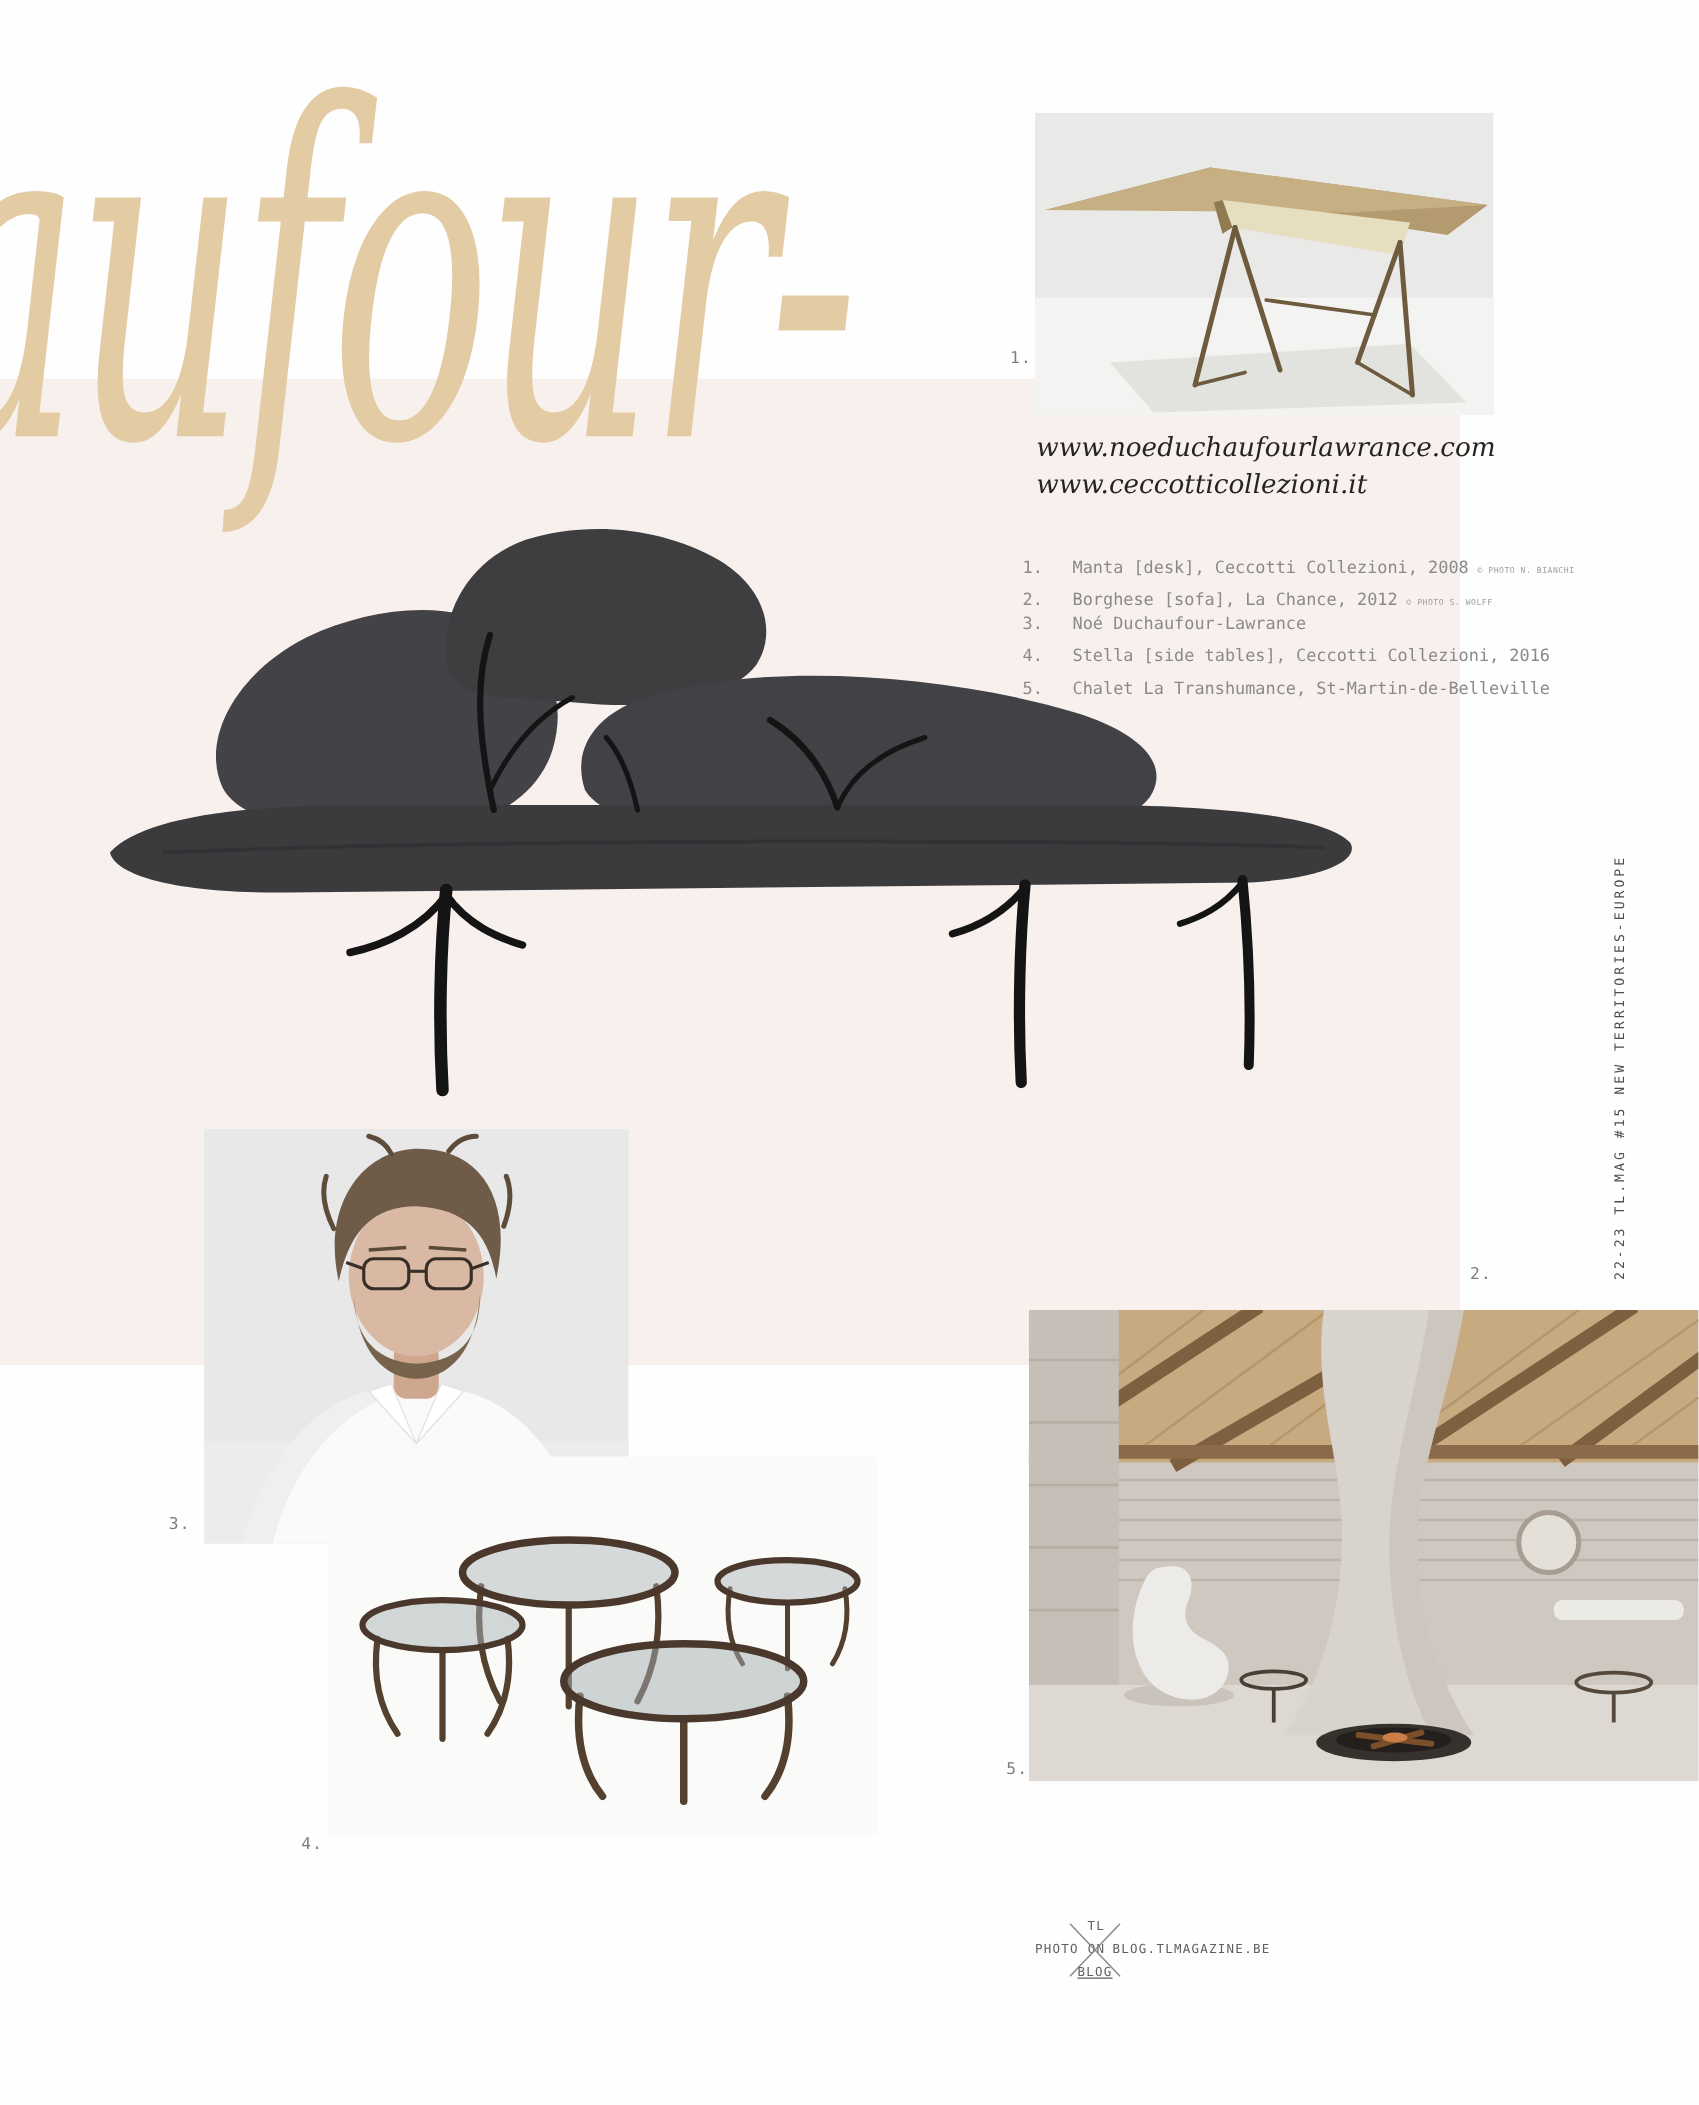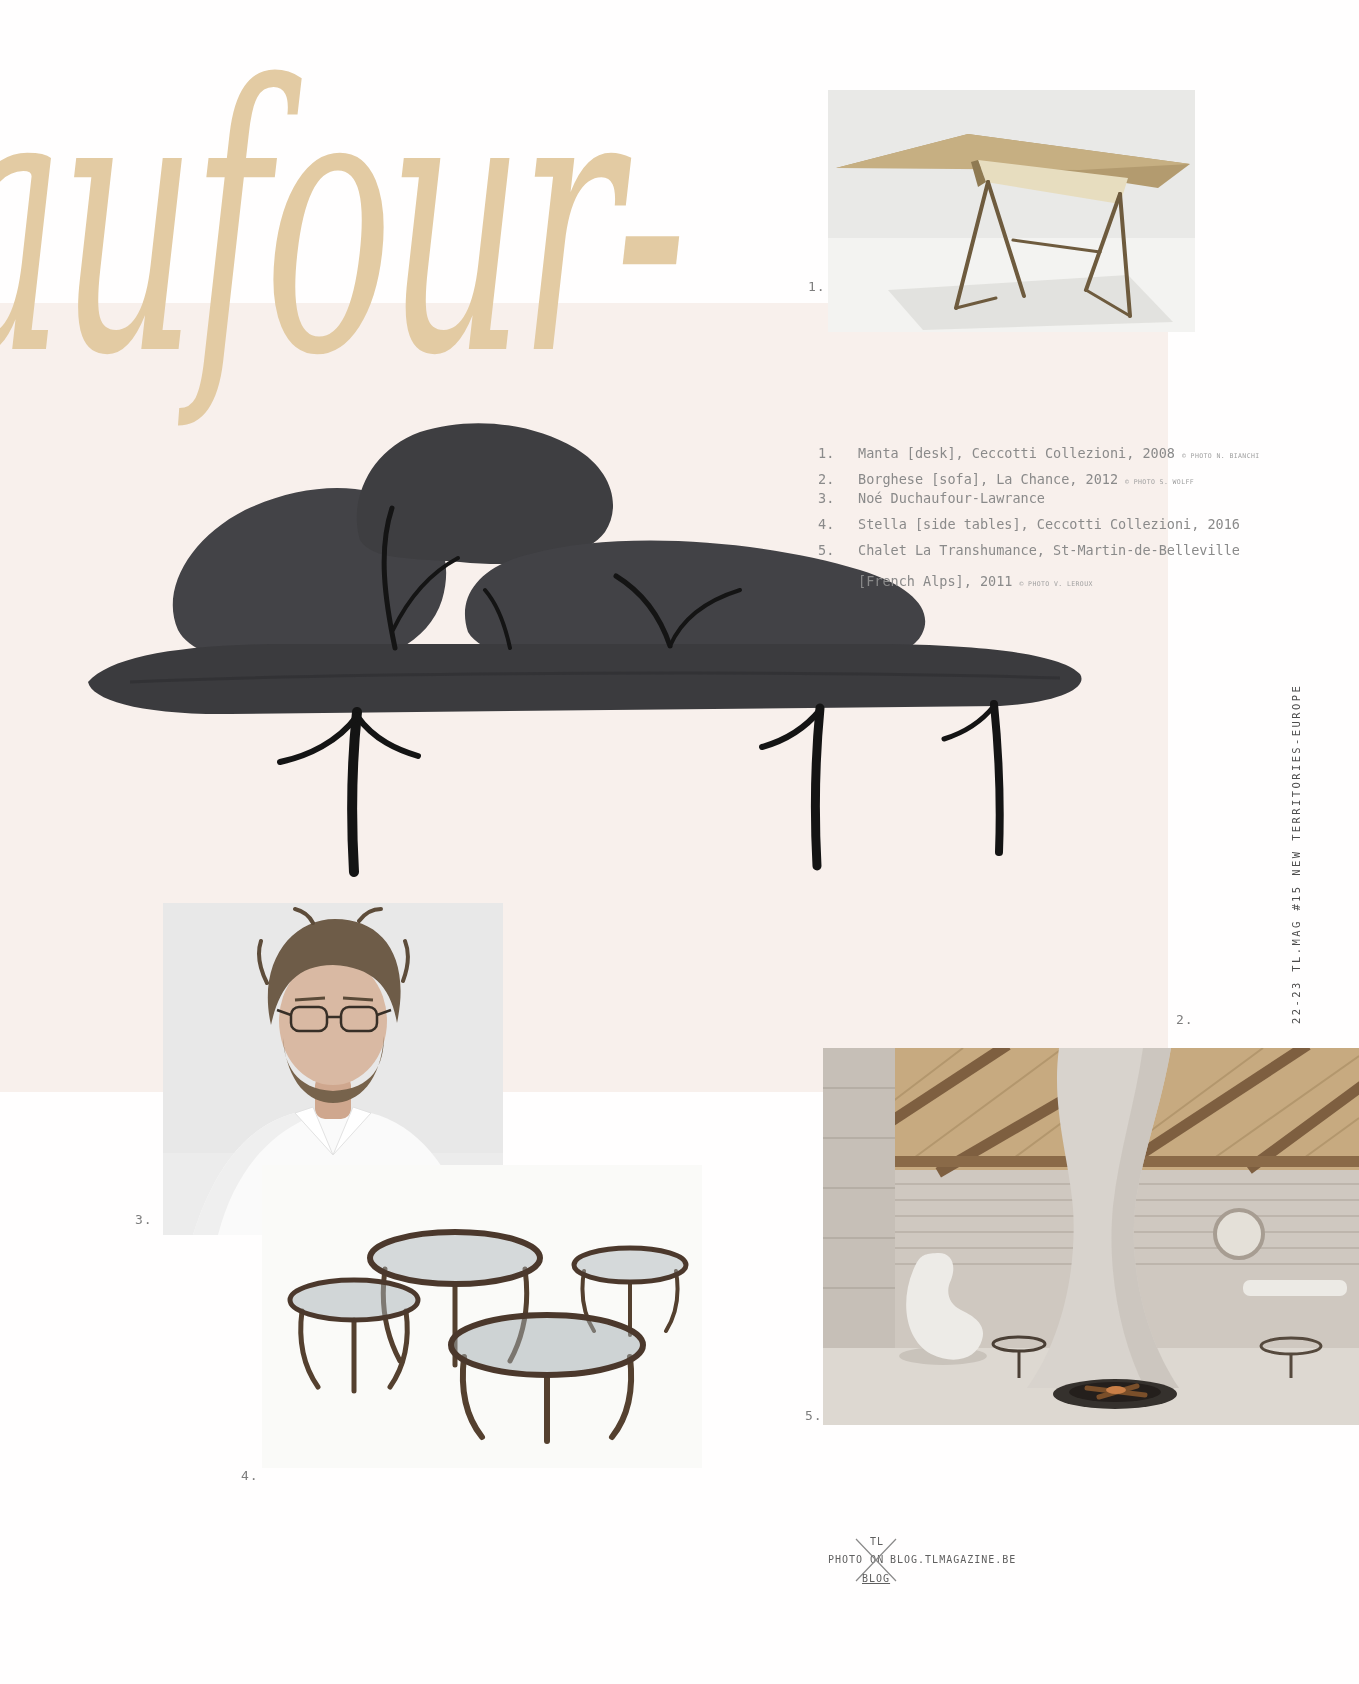--- a/index.html
+++ b/index.html
@@ -51,20 +51,22 @@
         <path d="M292 104 L258 200"></path>
         <path d="M185 150 L272 162" stroke-width="3"></path>
         <path d="M128 218 L168 208" stroke-width="3"></path>
         <path d="M258 200 L302 226" stroke-width="3"></path>
       </g>
     </svg>
   </div>
   <div class="num-label" style="left:808px;top:279px;">1.</div>
 
   <div class="urls">
+    <div>www.noeduchaufourlawrance.com</div>
+    <div>www.ceccotticollezioni.it</div>
   </div>
 
   <div class="captions">
     <div class="cap-row">
       <span class="cap-num">1.</span>
       <span class="cap-text">Manta [desk], Ceccotti Collezioni, 2008</span>
       <span class="cap-credit">© PHOTO N. BIANCHI</span>
     </div>
     <div class="cap-row">
       <span class="cap-num">2.</span>
@@ -78,25 +80,20 @@
     </div>
     <div class="cap-row">
       <span class="cap-num">4.</span>
       <span class="cap-text">Stella [side tables], Ceccotti Collezioni, 2016</span>
       <span class="cap-credit"></span>
     </div>
     <div class="cap-row">
       <span class="cap-num">5.</span>
       <span class="cap-text">Chalet La Transhumance, St-Martin-de-Belleville</span>
       <span class="cap-credit"></span>
-    </div>
-    <div class="cap-row">
-      <span class="cap-num"></span>
-      <span class="cap-text">[French Alps], 2011</span>
-      <span class="cap-credit">© PHOTO V. LEROUX</span>
     </div>
   </div>
 
   <div class="photo" style="left:60px;top:420px;width:1040px;height:470px;">
     <svg width="1040" height="470" viewBox="0 0 1040 470">
 
       <path d="M118 210 C 100 170 130 118 185 90 C 240 64 302 60 342 84 C 380 104 394 140 382 180 C 368 224 318 248 253 246 C 188 244 134 240 118 210 Z" fill="#434347"></path>
       <path d="M300 120 C 288 80 310 30 360 12 C 410 -4 470 2 515 28 C 552 50 562 86 545 112 C 522 142 460 148 400 142 C 350 138 312 140 300 120 Z" fill="#3e3e41"></path>
       <path d="M408 212 C 396 176 420 146 470 134 C 560 110 700 120 800 150 C 852 166 874 190 862 214 C 848 242 780 252 678 252 C 558 252 430 250 408 212 Z" fill="#424246"></path>
 

